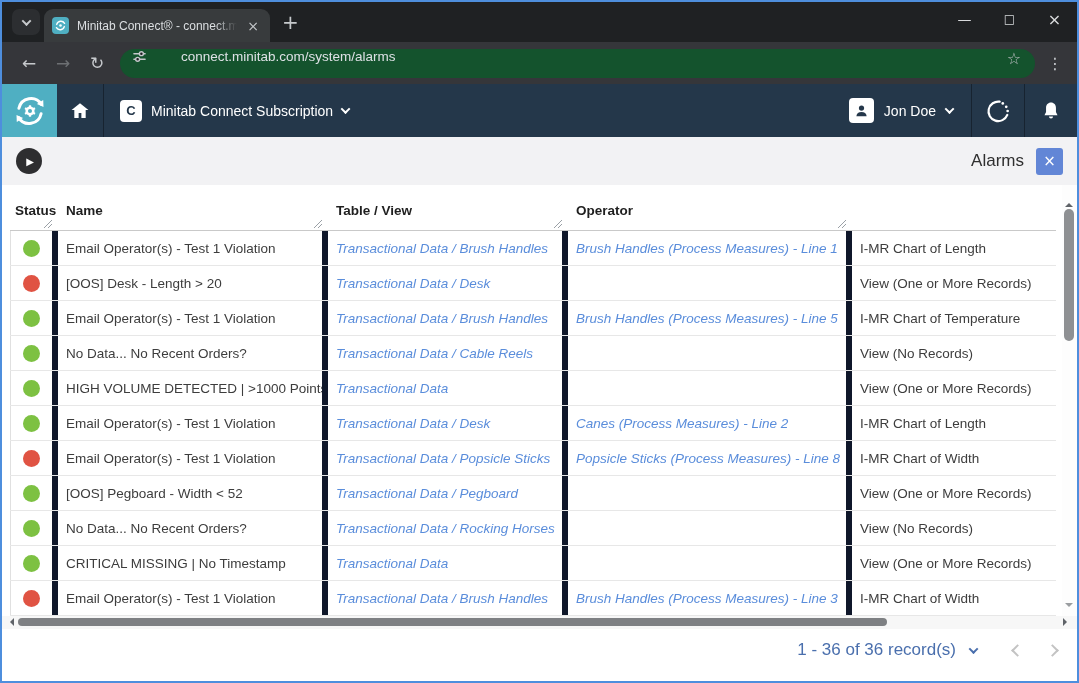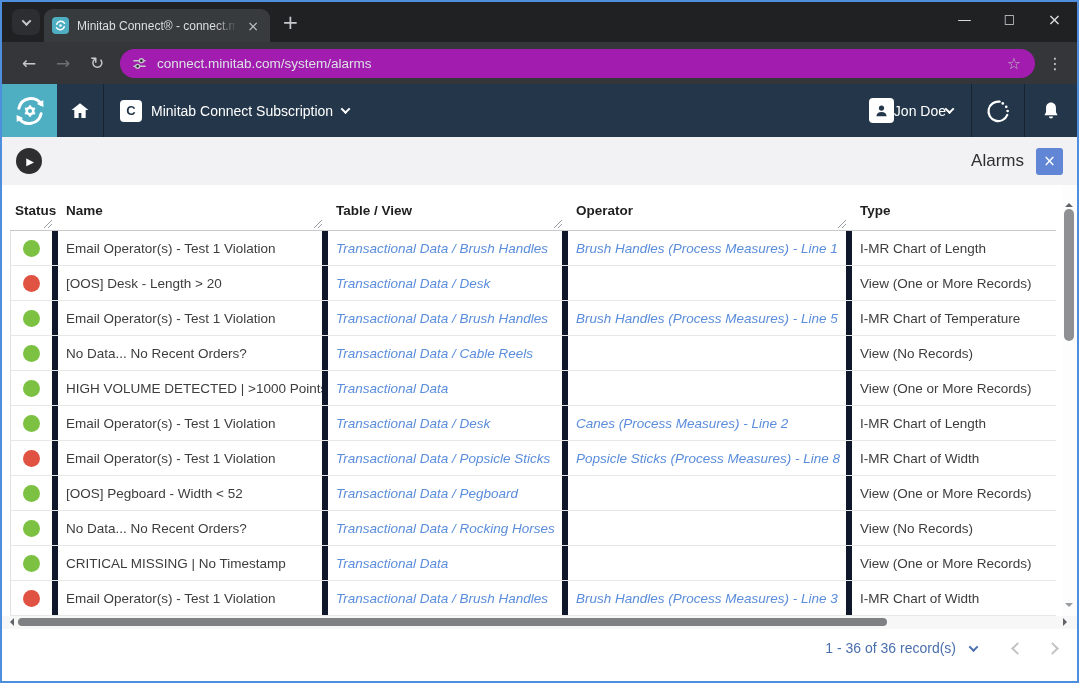--- a/index.html
+++ b/index.html
@@ -23,22 +23,22 @@
   .new-tab { color:#c6c9cc; font-size:20px; margin:0 0 10px 12px; cursor:pointer; line-height:1; }
   .win-controls { margin-left:auto; display:flex; align-self:flex-start; }
   .win-controls span { width:45px; height:34px; display:flex; align-items:center; justify-content:center;
                        color:#d8dadc; cursor:pointer; }
   .win-min { font-size:14px; } .win-max { font-size:12px; } .win-close { font-size:16px; }
 
   
   .addressbar { height:42px; background:#35363a; display:flex; align-items:center; padding:0 10px; flex:none; }
   .nav-icon { color:#c6c9cc; font-size:17px; width:34px; text-align:center; cursor:pointer; }
   .nav-icon.dim { color:#6d7073; }
-  .omnibox { flex:1; height:29px; background:#a21caf; border-radius:15px; margin:0 8px 0 6px;
-             display:flex; align-items:center; padding:0 12px; cursor:text; }
+  .omnibox { flex:1; height:29px; background:#14532d; border-radius:15px; margin:0 8px 0 6px;
+             display:flex; padding:0 12px; cursor:text;gap:24px; }
   .url-text { color:#dde1e5; font-size:13.5px; margin-left:10px; flex:1; }
   .star { color:#b9bcbf; font-size:16px; margin-right:2px; cursor:pointer; }
   .menu-dots { color:#c6c9cc; font-size:16px; width:24px; text-align:center; cursor:pointer; }
 
   
   .app-header { height:53px; background:#24374a; display:flex; align-items:center; flex:none; }
   .logo { width:55px; height:53px; background:#4fafc2; display:flex; align-items:center; justify-content:center;
           flex:none; cursor:pointer; }
   .home-btn { width:46px; height:53px; display:flex; align-items:center; justify-content:center; cursor:pointer; }
   .vdiv { width:1px; height:53px; background:rgba(0,0,0,.35); flex:none; }
@@ -46,21 +46,21 @@
   .c-badge { width:22px; height:22px; background:#fff; color:#24374a; border-radius:4px; font-weight:bold;
              font-size:13px; display:flex; align-items:center; justify-content:center; }
   .sub-label, .user-name { color:#fff; font-size:14px; }
   .chev { width:7px; height:7px; border-right:2px solid currentColor; border-bottom:2px solid currentColor;
           display:inline-block; }
   .chev.down { transform:rotate(45deg) translate(-1px,-1px); }
   .chev.left { transform:rotate(135deg); }
   .chev.right { transform:rotate(-45deg); }
   .chev.white { color:#fff; }
   .spacer { flex:1; }
-  .user { display:flex; align-items:center; padding:0 18px; height:40px; cursor:pointer; }
+  .user { display:flex; align-items:center; gap:10px; padding:0 18px; height:40px; cursor:pointer; }
   .person-badge { width:25px; height:25px; background:#fff; border-radius:4px;
                   display:flex; align-items:center; justify-content:center; }
   .iconbtn { width:52px; height:53px; display:flex; align-items:center; justify-content:center; cursor:pointer; }
 
   
   .toolbar { height:48px; background:#f2f2f4; display:flex; align-items:center; padding:0 14px; flex:none; }
   .play-btn { width:26px; height:26px; border-radius:50%; background:#2e2e30; color:#fff;
               display:flex; align-items:center; justify-content:center; font-size:10px; padding-left:2px; cursor:pointer; }
   .panel-title { font-size:17px; color:#2f2f2f; margin-right:12px; }
   .panel-close { width:27px; height:27px; border-radius:3px; background:#6286d6; color:#fff; font-size:15px;
@@ -93,21 +93,21 @@
   .hscroll { height:13px; background:#f7f7f7; position:relative; flex:none; }
   .htri { width:0; height:0; border:4px solid transparent; position:absolute; top:2px; }
   .htri-left { border-right-color:#5f6368; left:4px; }
   .htri-right { border-left-color:#5f6368; right:6px; }
   .hs-thumb { position:absolute; left:16px; top:2px; width:869px; height:8px; border-radius:4px; background:#7e8083; cursor:grab; }
 
   
   .footer { flex:1; background:#fff; display:flex; justify-content:flex-end; align-items:flex-start;
             padding:11px 20px 0 0; }
   .pager { display:flex; align-items:center; }
-  .pager-label { color:#4a6fad; font-size:14px; }
+  .pager-label { color:#4a6fad; font-size:17px; }
   .chev.blue { color:#4a6fad; width:7px; height:7px; margin-left:14px; }
   .chev.gray { color:#c3c3c3; width:9px; height:9px; border-width:2px; cursor:pointer; }
   .chev.gray.left { margin-left:36px; }
   .chev.gray.right { margin-left:26px; }
 </style>
 </head>
 <body>
 
 <div class="window">
 
@@ -256,24 +256,20 @@
             </svg>
   </div>
 
   <div class="th">
     <span class="th-label">Operator</span>
     <svg class="resize-handle" width="9" height="9" viewBox="0 0 9 9">
               <path d="M1 9 L9 1 M5 9 L9 5" stroke="#9aa0a6" stroke-width="1" fill="none"></path>
             </svg>
   </div>
 
-  <div class="th">
-    <span class="th-label">Type</span>
-
-  </div>
 </div>
       <div class="tbody">
   <div class="tr">
     <div class="td">
               <span class="dot" style="background: rgb(125, 193, 66);"></span>
             </div>
     <div class="td">Email Operator(s) - Test 1 Violation</div>
     <div class="td link">Transactional Data / Brush Handles</div>
     <div class="td link">Brush Handles (Process Measures) - Line 1</div>
     <div class="td">I-MR Chart of Length</div>

